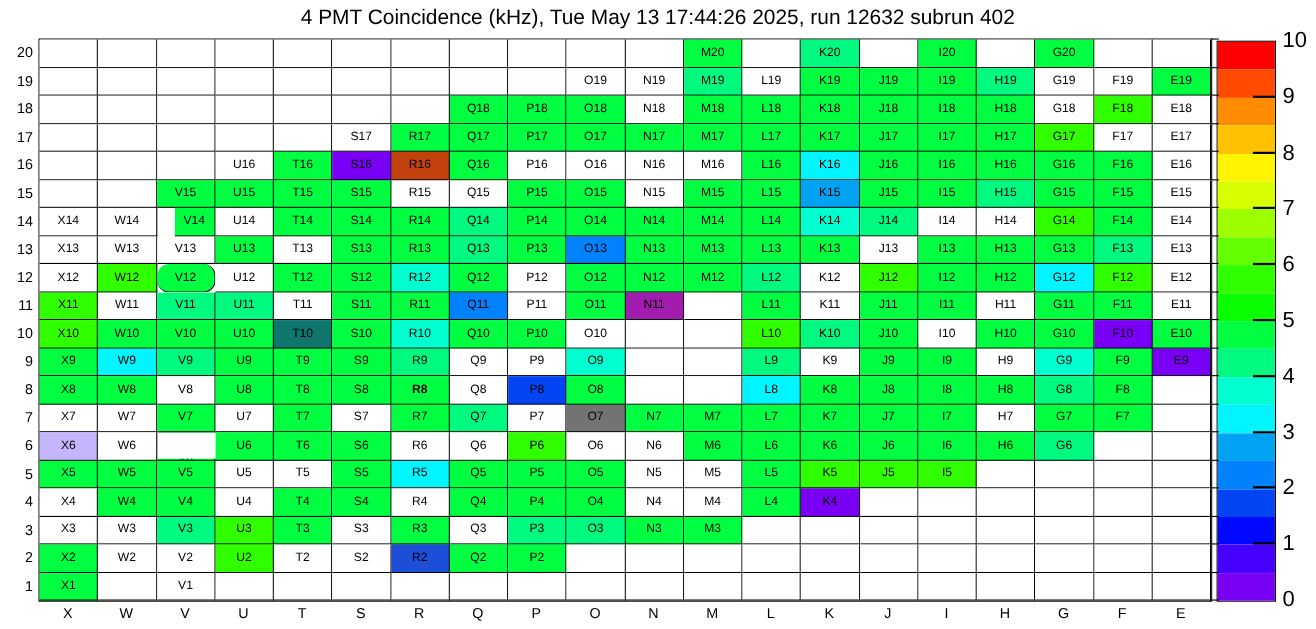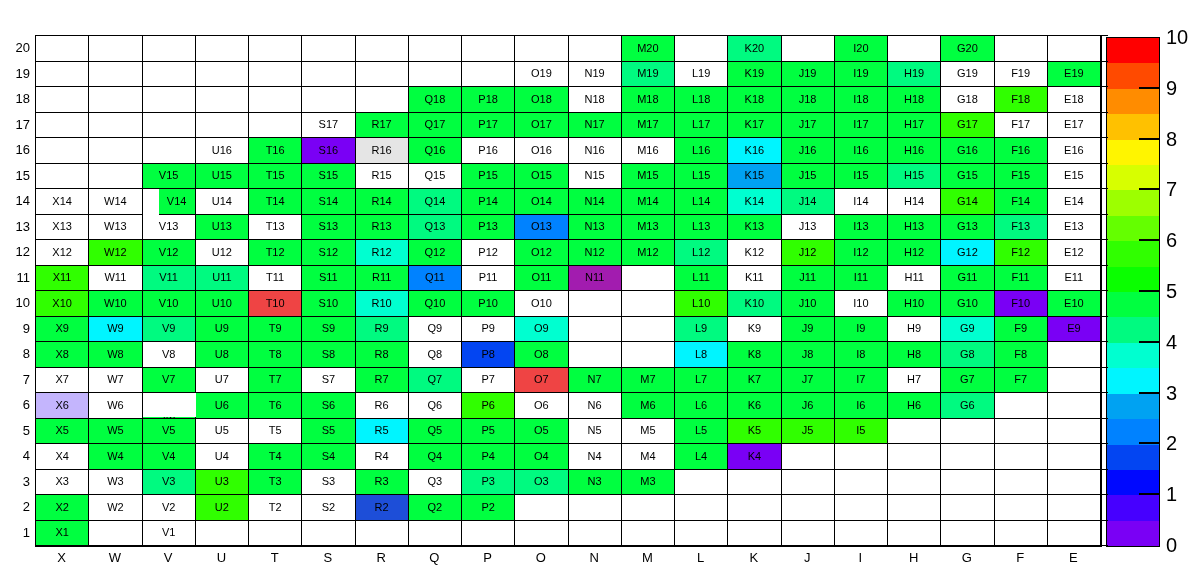--- a/index.html
+++ b/index.html
@@ -29,20 +29,21 @@
   }
   .cbar-band{ flex:1 1 0; }
   .cbar-label{ position:absolute; left:1166px; width:34px; font-size:20px; line-height:20px; text-align:left; }
   .cbar-tick{ position:absolute; height:2px; width:20px; background:#000; left:1139px; }
   .frame-tick{ position:absolute; width:7px; height:1px; background:#000; left:1101px; }
 </style>
 </head>
 <body>
 
 <div id="canvas">
+  <div id="chart-title">4 PMT Coincidence (kHz), Tue May 13 17:44:26 2025, run 12632 subrun 402</div>
   <div id="grid">
       <div class="cell"></div>
       <div class="cell"></div>
       <div class="cell"></div>
       <div class="cell"></div>
       <div class="cell"></div>
       <div class="cell"></div>
       <div class="cell"></div>
       <div class="cell"></div>
       <div class="cell"></div>
@@ -116,21 +117,21 @@
       <div class="cell" style="background: rgb(0, 255, 64);">H17</div>
       <div class="cell" style="background: rgb(48, 255, 0);">G17</div>
       <div class="cell">F17</div>
       <div class="cell">E17</div>
       <div class="cell"></div>
       <div class="cell"></div>
       <div class="cell"></div>
       <div class="cell">U16</div>
       <div class="cell" style="background: rgb(0, 255, 64);">T16</div>
       <div class="cell" style="background: rgb(122, 0, 245);">S16</div>
-      <div class="cell" style="background: #e5e5e5;">R16</div>
+      <div class="cell" style="background: #c2410c;">R16</div>
       <div class="cell" style="background: rgb(0, 255, 64);">Q16</div>
       <div class="cell">P16</div>
       <div class="cell">O16</div>
       <div class="cell">N16</div>
       <div class="cell">M16</div>
       <div class="cell" style="background: rgb(0, 255, 64);">L16</div>
       <div class="cell" style="background: rgb(0, 245, 255);">K16</div>
       <div class="cell" style="background: rgb(0, 255, 64);">J16</div>
       <div class="cell" style="background: rgb(0, 255, 64);">I16</div>
       <div class="cell" style="background: rgb(0, 255, 64);">H16</div>
@@ -192,21 +193,21 @@
       <div class="cell" style="background: rgb(0, 255, 64);">L13</div>
       <div class="cell" style="background: rgb(0, 255, 64);">K13</div>
       <div class="cell">J13</div>
       <div class="cell" style="background: rgb(0, 255, 64);">I13</div>
       <div class="cell" style="background: rgb(0, 255, 64);">H13</div>
       <div class="cell" style="background: rgb(0, 255, 64);">G13</div>
       <div class="cell" style="background: rgb(0, 250, 128);">F13</div>
       <div class="cell">E13</div>
       <div class="cell">X12</div>
       <div class="cell" style="background: rgb(48, 255, 0);">W12</div>
-      <div class="cell" style="background: rgb(0, 255, 64);">V12</div>
+      <div class="cell" style="background: rgb(0, 255, 64); border-radius: 11px;">V12</div>
       <div class="cell">U12</div>
       <div class="cell" style="background: rgb(0, 255, 64);">T12</div>
       <div class="cell" style="background: rgb(0, 255, 64);">S12</div>
       <div class="cell" style="background: rgb(0, 255, 208);">R12</div>
       <div class="cell" style="background: rgb(0, 255, 64);">Q12</div>
       <div class="cell">P12</div>
       <div class="cell" style="background: rgb(0, 255, 64);">O12</div>
       <div class="cell" style="background: rgb(0, 255, 64);">N12</div>
       <div class="cell" style="background: rgb(0, 255, 64);">M12</div>
       <div class="cell" style="background: rgb(0, 250, 128);">L12</div>
@@ -234,21 +235,21 @@
       <div class="cell" style="background: rgb(0, 255, 64);">J11</div>
       <div class="cell" style="background: rgb(0, 255, 64);">I11</div>
       <div class="cell">H11</div>
       <div class="cell" style="background: rgb(0, 255, 64);">G11</div>
       <div class="cell" style="background: rgb(0, 255, 64);">F11</div>
       <div class="cell">E11</div>
       <div class="cell" style="background: rgb(48, 255, 0);">X10</div>
       <div class="cell" style="background: rgb(0, 255, 64);">W10</div>
       <div class="cell" style="background: rgb(0, 255, 64);">V10</div>
       <div class="cell" style="background: rgb(0, 255, 64);">U10</div>
-      <div class="cell" style="background: #ef4444;">T10</div>
+      <div class="cell" style="background: #0f766e;">T10</div>
       <div class="cell" style="background: rgb(0, 255, 64);">S10</div>
       <div class="cell" style="background: rgb(0, 255, 208);">R10</div>
       <div class="cell" style="background: rgb(0, 255, 64);">Q10</div>
       <div class="cell" style="background: rgb(0, 255, 64);">P10</div>
       <div class="cell">O10</div>
       <div class="cell"></div>
       <div class="cell"></div>
       <div class="cell" style="background: rgb(48, 255, 0);">L10</div>
       <div class="cell" style="background: rgb(0, 250, 128);">K10</div>
       <div class="cell" style="background: rgb(0, 255, 64);">J10</div>
@@ -276,21 +277,21 @@
       <div class="cell">H9</div>
       <div class="cell" style="background: rgb(0, 255, 208);">G9</div>
       <div class="cell" style="background: rgb(0, 255, 64);">F9</div>
       <div class="cell" style="background: rgb(122, 0, 245);">E9</div>
       <div class="cell" style="background: rgb(0, 255, 64);">X8</div>
       <div class="cell" style="background: rgb(0, 255, 64);">W8</div>
       <div class="cell">V8</div>
       <div class="cell" style="background: rgb(0, 255, 64);">U8</div>
       <div class="cell" style="background: rgb(0, 255, 64);">T8</div>
       <div class="cell" style="background: rgb(0, 255, 64);">S8</div>
-      <div class="cell" style="background: rgb(0, 255, 64);">R8</div>
+      <div class="cell" style="background: rgb(0, 255, 64); font-weight: bold;">R8</div>
       <div class="cell">Q8</div>
       <div class="cell" style="background: rgb(3, 69, 242);">P8</div>
       <div class="cell" style="background: rgb(0, 255, 64);">O8</div>
       <div class="cell"></div>
       <div class="cell"></div>
       <div class="cell" style="background: rgb(0, 245, 255);">L8</div>
       <div class="cell" style="background: rgb(0, 255, 64);">K8</div>
       <div class="cell" style="background: rgb(0, 255, 64);">J8</div>
       <div class="cell" style="background: rgb(0, 255, 64);">I8</div>
       <div class="cell" style="background: rgb(0, 255, 64);">H8</div>
@@ -299,21 +300,21 @@
       <div class="cell"></div>
       <div class="cell">X7</div>
       <div class="cell">W7</div>
       <div class="cell" style="background: rgb(0, 255, 64);">V7</div>
       <div class="cell">U7</div>
       <div class="cell" style="background: rgb(0, 255, 64);">T7</div>
       <div class="cell">S7</div>
       <div class="cell" style="background: rgb(0, 255, 64); text-align: right;">R7</div>
       <div class="cell" style="background: rgb(0, 250, 128);">Q7</div>
       <div class="cell">P7</div>
-      <div class="cell" style="background: #ef4444;">O7</div>
+      <div class="cell" style="background: #737373;">O7</div>
       <div class="cell" style="background: rgb(0, 255, 64);">N7</div>
       <div class="cell" style="background: rgb(0, 255, 64);">M7</div>
       <div class="cell" style="background: rgb(0, 255, 64);">L7</div>
       <div class="cell" style="background: rgb(0, 255, 64);">K7</div>
       <div class="cell" style="background: rgb(0, 255, 64);">J7</div>
       <div class="cell" style="background: rgb(0, 255, 64);">I7</div>
       <div class="cell">H7</div>
       <div class="cell" style="background: rgb(0, 255, 64);">G7</div>
       <div class="cell" style="background: rgb(0, 255, 64);">F7</div>
       <div class="cell"></div>

